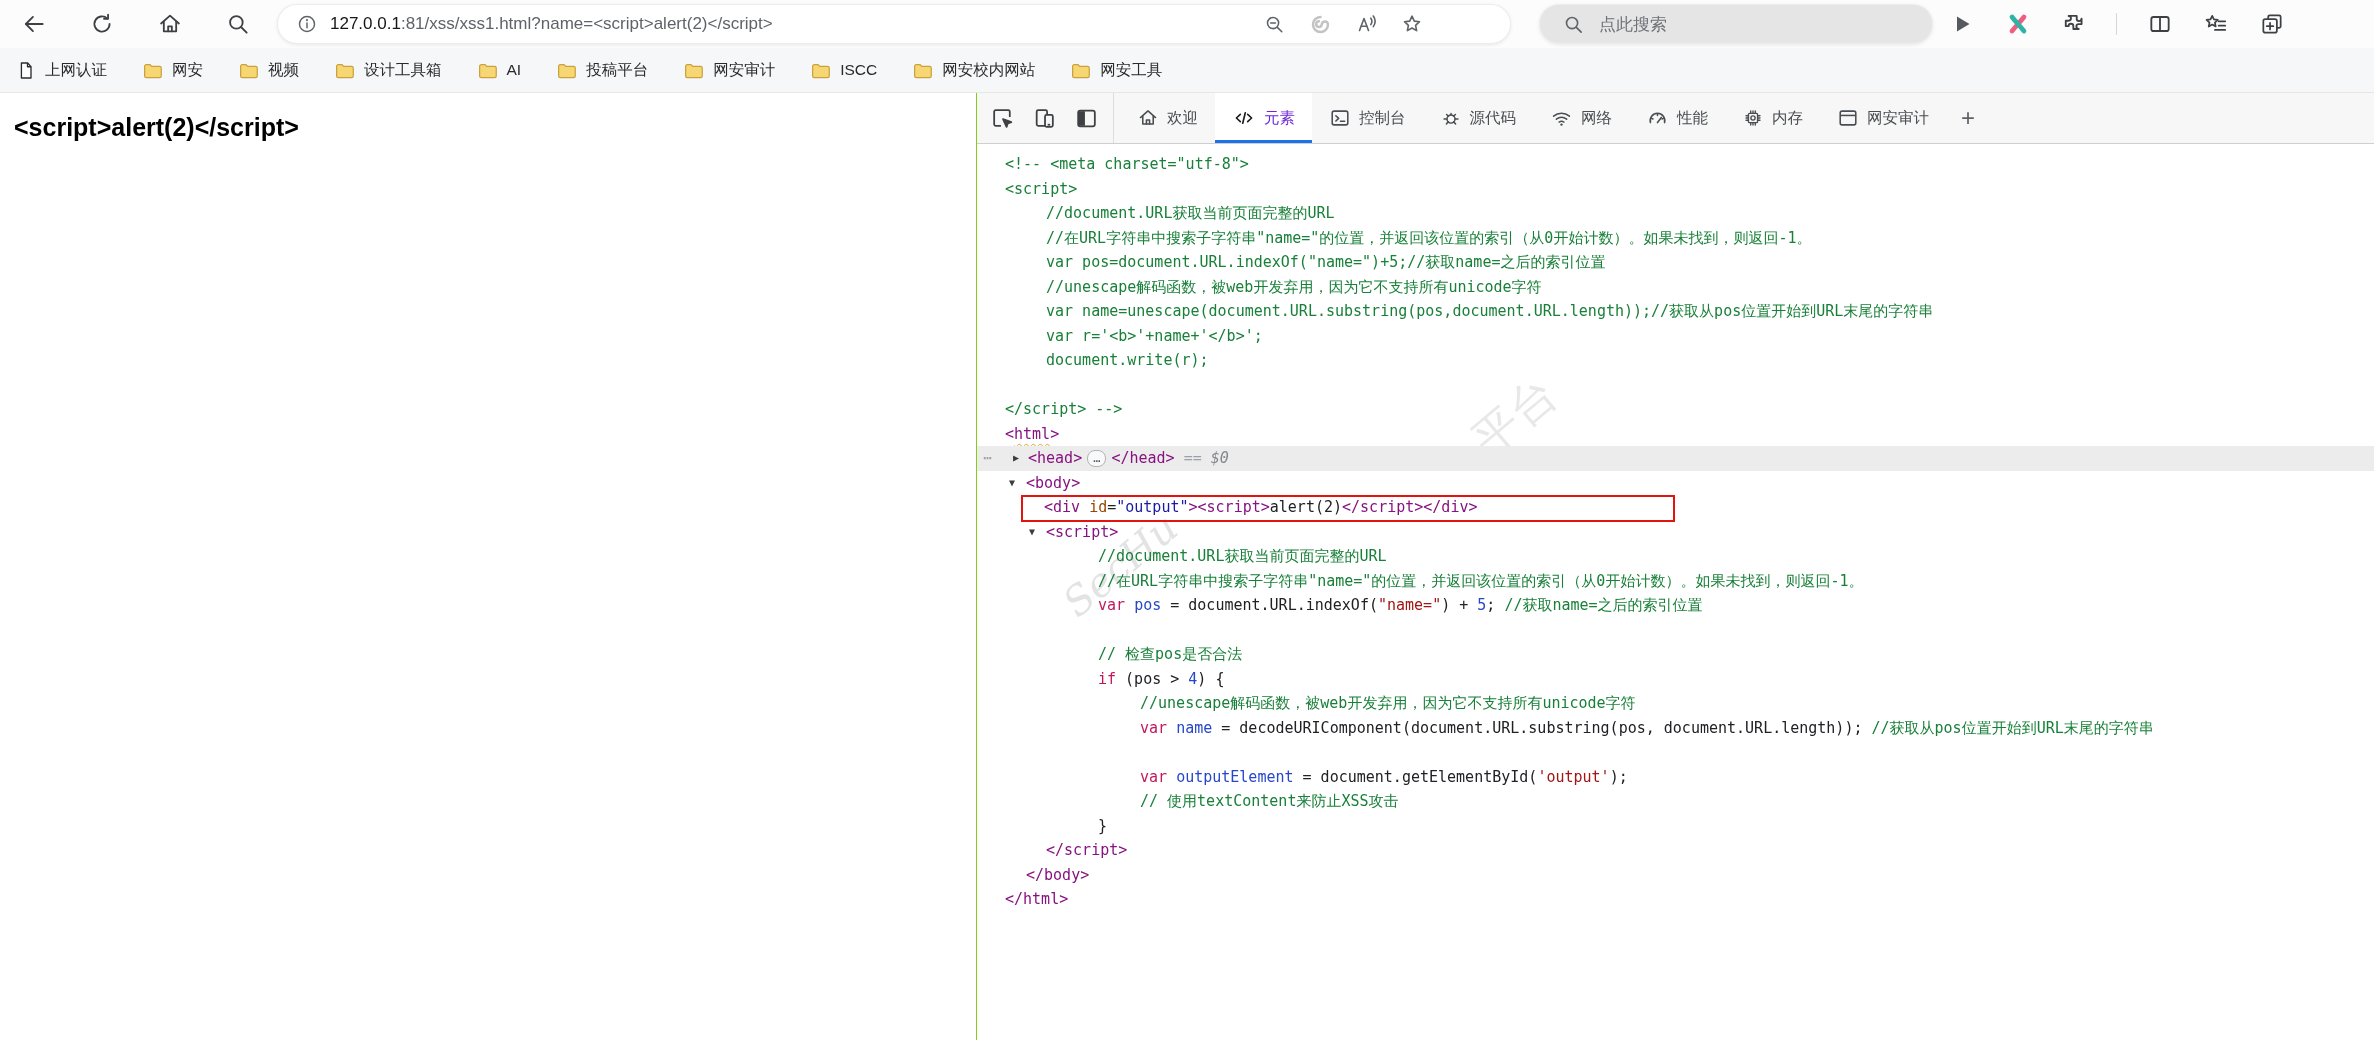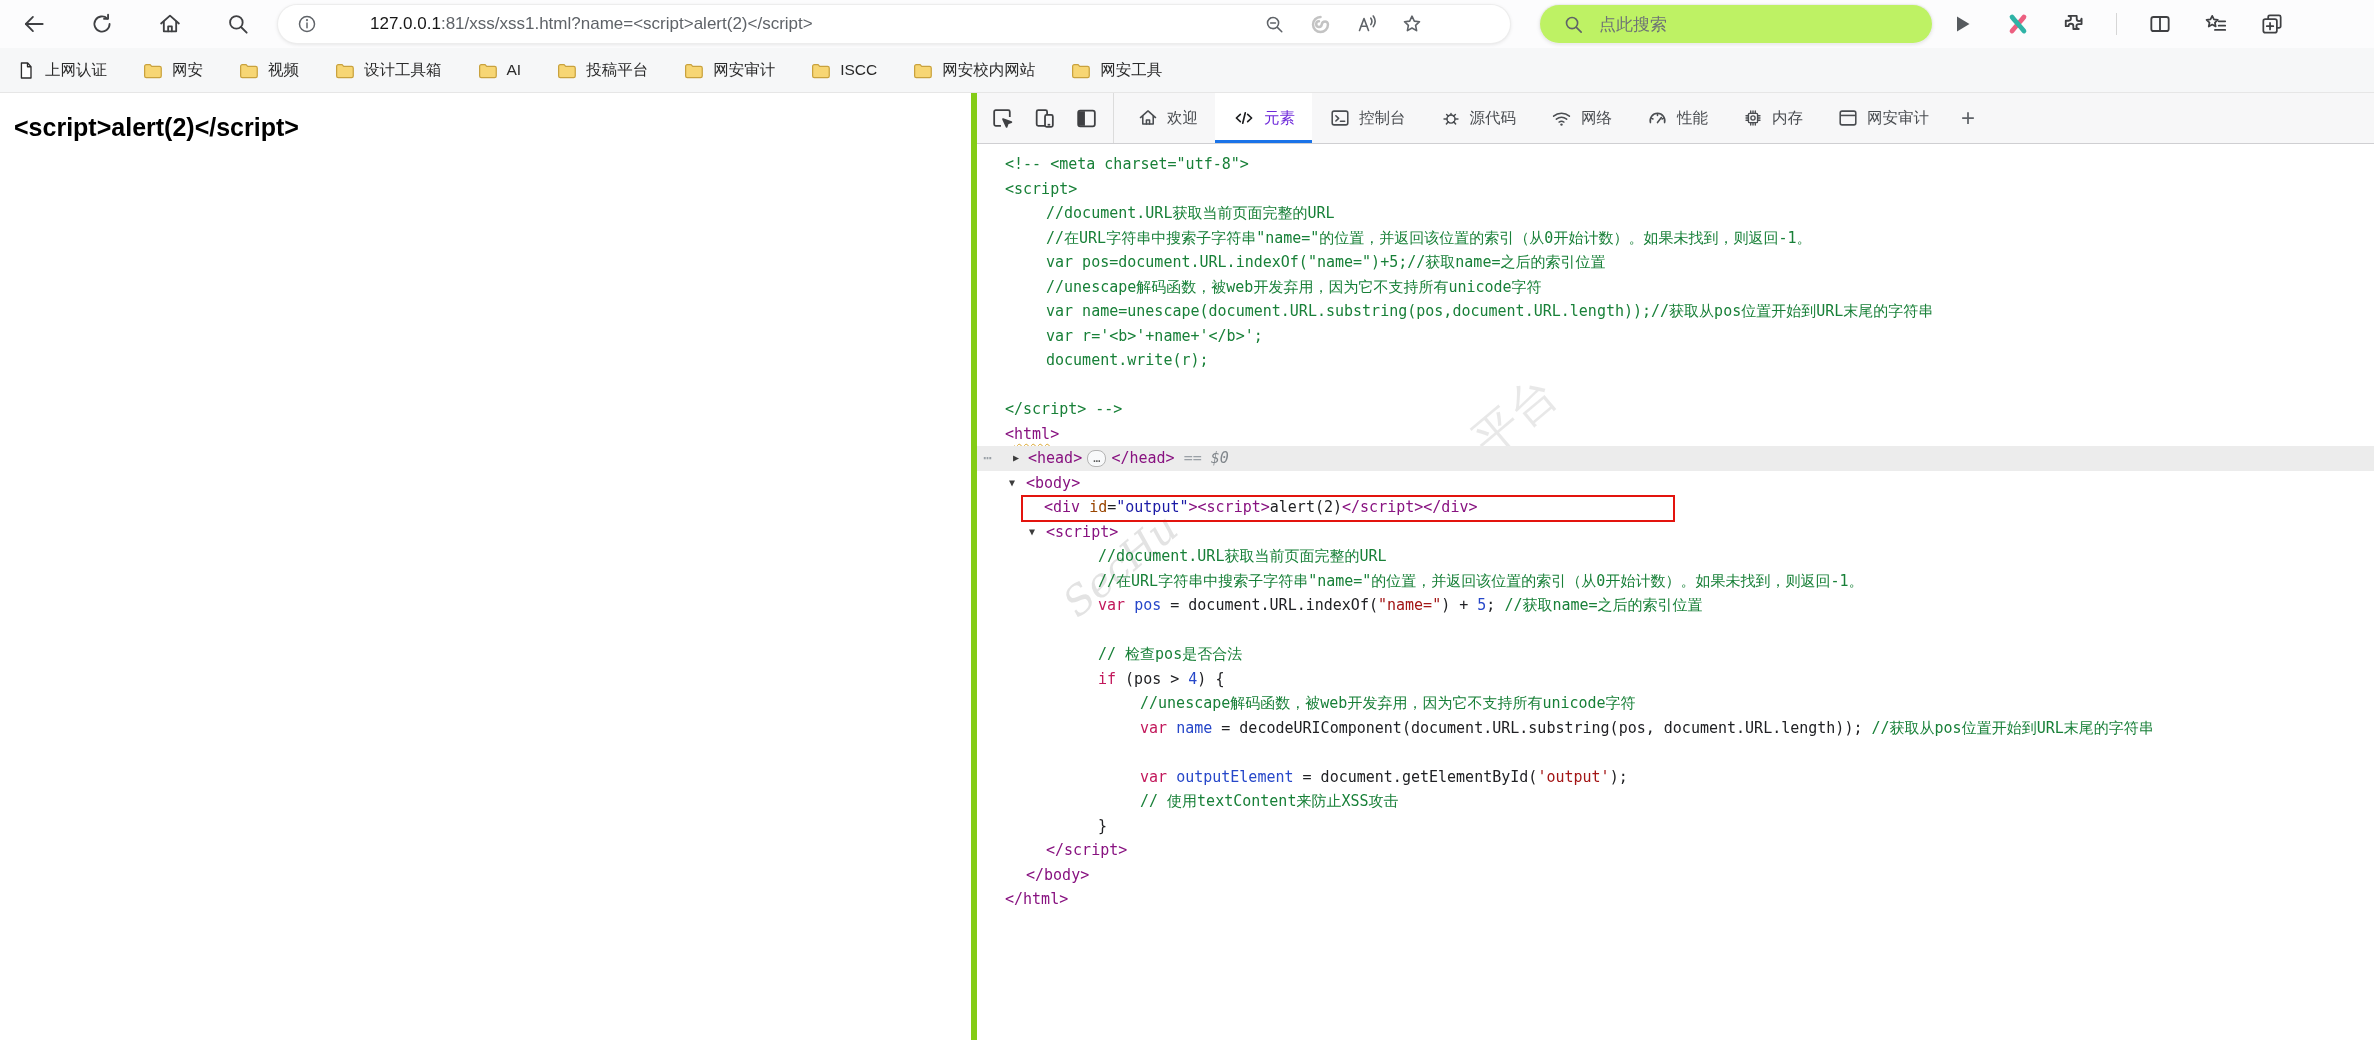--- a/index.html
+++ b/index.html
@@ -3,42 +3,42 @@
 <meta charset="utf-8">
 <style>
   html,body{margin:0;padding:0;background:#fff;}
   body{width:2374px;height:1040px;overflow:hidden;font-family:"Liberation Sans",sans-serif;}
   .screen{position:relative;width:2374px;height:1040px;background:#fff;}
 
   
   .toolbar{position:absolute;top:0;left:0;right:0;height:48px;background:#fcfcfd;}
   .navbtn{position:absolute;top:9px;width:30px;height:30px;display:flex;align-items:center;justify-content:center;}
   .addrbar{position:absolute;left:278px;top:5px;width:1232px;height:38px;background:#fff;border-radius:19px;
-           box-shadow:0 0 0 1px #ededed,0 1px 4px rgba(0,0,0,.13);display:flex;align-items:center;gap:40px;}
+           box-shadow:0 0 0 1px #ededed,0 1px 4px rgba(0,0,0,.13);display:flex;align-items:center;}
   .addrbar .info{margin-left:18px;display:flex;}
   .url{margin-left:12px;font-size:17px;white-space:pre;color:#5f6368;}
   .url .host{color:#161616;}
   .addr-right{margin-left:auto;display:flex;align-items:center;gap:22px;margin-right:86px;}
   .addr-right .abtn{width:24px;height:24px;display:flex;align-items:center;justify-content:center;}
-  .searchpill{position:absolute;left:1540px;top:5px;width:392px;height:38px;background:#bef264;border-radius:19px;
+  .searchpill{position:absolute;left:1540px;top:5px;width:392px;height:38px;background:#e5e5e5;border-radius:19px;
               box-shadow:0 0 0 1px #ededed,0 1px 4px rgba(0,0,0,.13);display:flex;align-items:center;}
   .searchpill .mag{margin-left:22px;display:flex;}
   .searchpill .ph{margin-left:14px;color:#6d7276;font-size:17px;}
   .right-cluster{position:absolute;left:1948px;top:8px;height:32px;display:flex;align-items:center;gap:29px;}
   .right-cluster .rbtn{width:27px;height:27px;display:flex;align-items:center;justify-content:center;}
   .vdiv{width:1px;height:22px;background:#d6d6d6;}
 
   
   .bmbar{position:absolute;top:48px;left:0;right:0;height:45px;background:#f6f7f8;border-bottom:1px solid #e6e6e6;
          display:flex;align-items:center;padding-left:16px;gap:35px;box-sizing:border-box;}
   .bm-item{display:flex;align-items:center;gap:9px;font-size:15.5px;color:#2a2a2a;white-space:nowrap;}
 
   
   .main{position:absolute;top:93px;left:0;right:0;bottom:0;display:flex;}
-  .page{width:977px;background:#fff;border-right:6px solid #84cc16;position:relative;box-sizing:border-box;}
+  .page{width:977px;background:#fff;border-right:1px solid #84cc16;position:relative;box-sizing:border-box;}
   .page-text{position:absolute;left:14px;top:20px;font-weight:700;font-size:25px;color:#000;}
 
   
   .devtools{flex:1;position:relative;background:#fff;}
   .dt-bar{position:absolute;top:0;left:0;right:0;height:50px;background:#f7f7f8;border-bottom:1px solid #cfcfd2;
           display:flex;align-items:stretch;}
   .dt-left{display:flex;align-items:center;gap:16px;padding:0 14px 0 12px;border-right:1px solid #dcdcdc;}
   .dt-left .dbtn{width:26px;height:26px;display:flex;align-items:center;justify-content:center;}
   .dt-tabs{display:flex;align-items:stretch;margin-left:6px;justify-content:space-between;}
   .dt-tab{display:flex;align-items:center;gap:8px;padding:0 17px;font-size:15.5px;color:#4a4d51;position:relative;cursor:default;}

